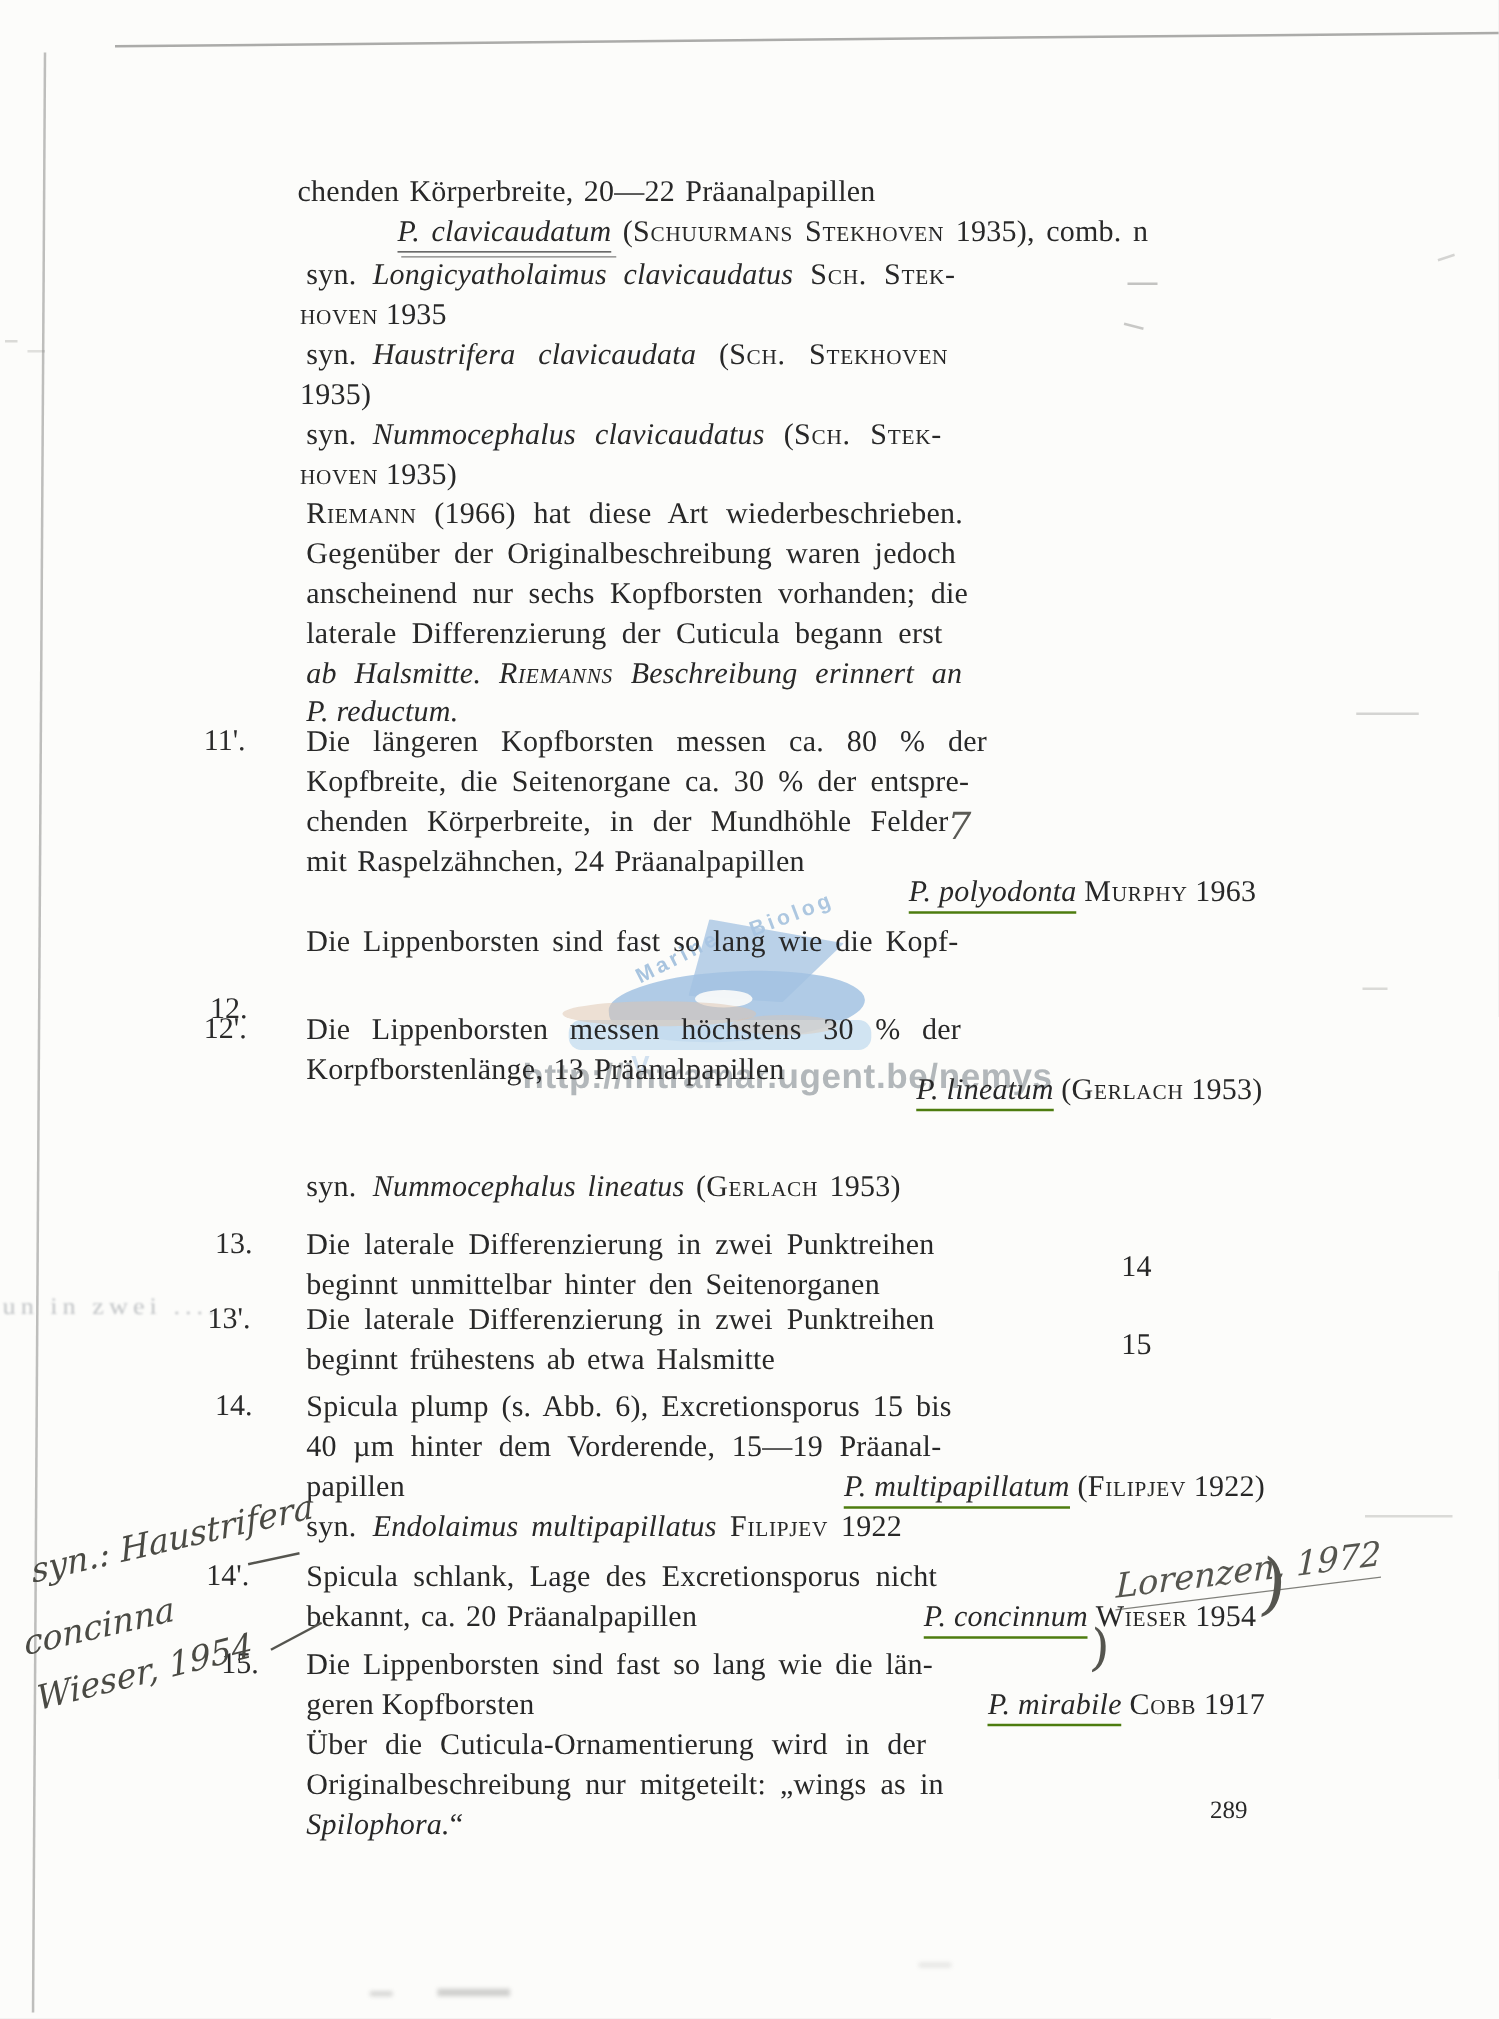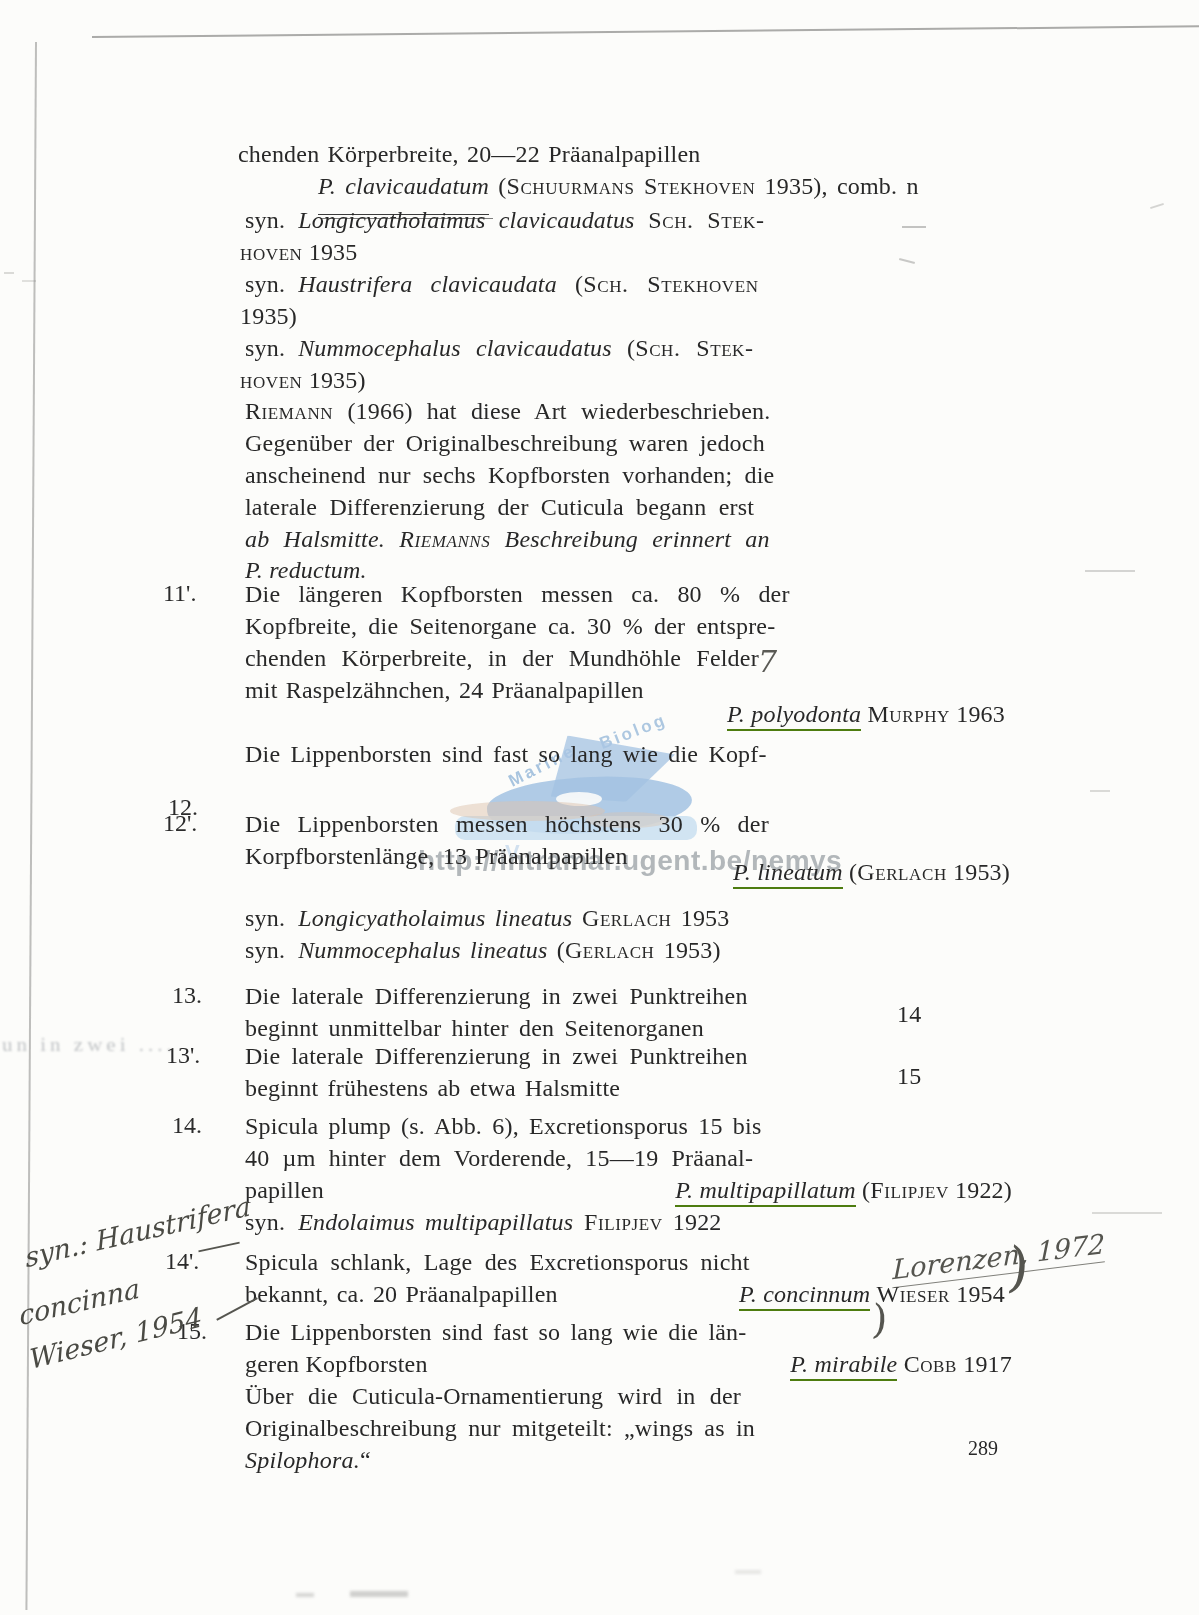--- a/index.html
+++ b/index.html
@@ -3,21 +3,21 @@
 <meta charset="utf-8">
 <style>
   html,body{margin:0;padding:0;background:#e8e8e6;}
   #page{position:relative;width:1199px;height:1615px;background:#fcfcfa;overflow:hidden;
         font-family:"Liberation Serif","DejaVu Serif",serif;color:#282828;}
   .ln{position:absolute;white-space:nowrap;font-size:24px;line-height:28px;z-index:3;letter-spacing:.2px;}
   .num{position:absolute;white-space:nowrap;font-size:24px;z-index:3;color:#2b2b2b;}
   .sc{font-variant:small-caps;letter-spacing:.6px;}
   .it{font-style:italic;}
   .ul{border-bottom:2px solid #4d7c0f;padding-bottom:2px;}
-  .ul2{border-bottom:1.5px solid #3a3a3a;padding-bottom:15px;position:relative;}
+  .ul2{border-bottom:1.5px solid #3a3a3a;padding-bottom:2px;position:relative;}
   .ul2::after{content:"";position:absolute;left:3px;right:-4px;bottom:-5px;border-top:1.3px solid rgba(58,58,58,.65);}
   .synlab{margin-right:13px;}
   .w2{word-spacing:2px}.w3{word-spacing:3px}.w4{word-spacing:4px}.w5{word-spacing:5px}
   .w6{word-spacing:6px}.w7{word-spacing:7px}.w8{word-spacing:8px}.w9{word-spacing:9px}
   .w11{word-spacing:11px}.w12{word-spacing:12px}
   
   .hw{position:absolute;font-family:"DejaVu Serif",serif;font-style:italic;color:#4a4a44;z-index:5;
       white-space:nowrap;}
   .hw-skew{transform-origin:left top;}
   
@@ -113,23 +113,20 @@
 
   <div class="num" style="left:168px;top:772px;margin-top:22px;">12.</div>
   <div class="ln w4" style="left:245px;top:740px;">Die Lippenborsten sind fast so lang wie die Kopf-</div>
 
   <div class="num" style="left:163px;top:810px;">12'.</div>
   <div class="ln w11" style="left:245px;top:810px;">Die Lippenborsten messen höchstens 30 % der</div>
   <div class="ln w2" style="left:245px;top:842px;">Korpfborstenlänge, 13 Präanalpapillen</div>
   <div class="ln" style="right:189px;top:858px;">
     <span class="it ul">P. lineatum</span><span> (</span><span class="sc">Gerlach</span><span> 1953)</span>
   </div>
-  <div class="ln w3" style="left:245px;top:904px;">
-    <span class="synlab">syn.</span><span class="it">Longicyatholaimus lineatus</span><span class="sc"> Gerlach</span><span> 1953</span>
-  </div>
   <div class="ln w3" style="left:245px;top:936px;">
     <span class="synlab">syn.</span><span class="it">Nummocephalus lineatus</span><span> (</span><span class="sc">Gerlach</span><span> 1953)</span>
   </div>
 
   <div class="num" style="left:172px;top:982px;">13.</div>
   <div class="ln w5" style="left:245px;top:982px;">Die laterale Differenzierung in zwei Punktreihen</div>
   <div class="ln w4" style="left:245px;top:1014px;">beginnt unmittelbar hinter den Seitenorganen</div>
   <div class="ln" style="left:897px;top:1000px;">14</div>
 
   <div class="num" style="left:166px;top:1042px;">13'.</div>

